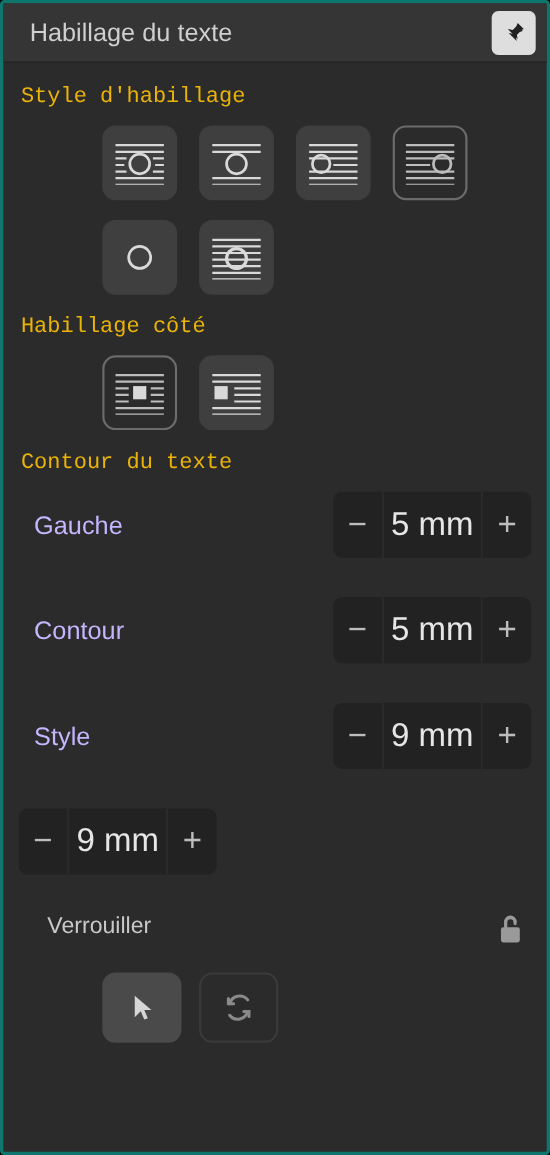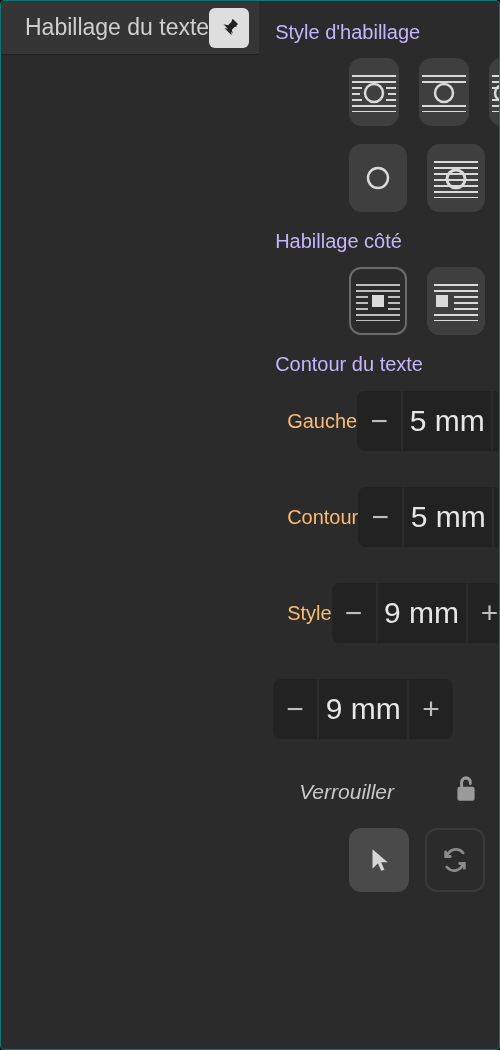--- a/index.html
+++ b/index.html
@@ -1,45 +1,46 @@
 <!DOCTYPE html>
 <html><head>
 <meta charset="utf-8">
 <style>
   html,body{margin:0;padding:0;background:#000;}
   *{box-sizing:border-box;font-family:-apple-system,Helvetica,Arial,sans-serif;}
   .panel{
     width:500px;height:1050px;
     background:#2b2b2b;
     color:#c8c8c8;
-    border:1px solid #0f766e;
+    border:3px solid #0f766e;
     border-radius:4px;
     overflow:hidden;
-    display:flex;
+    display:flex;flex-direction:column;
     font-size:21px;
   }
   .titlebar{
     background:#353535;
     height:54px;
     display:flex;align-items:center;
     padding:0 10px 0 24px;
     border-bottom:1px solid #1e1e1e;
   }
   .titlebar .title{flex:1;font-size:23px;color:#cfcfcf;}
   .pin-btn{
     width:40px;height:40px;
     background:#dedede;
     border-radius:6px;
     display:flex;align-items:center;justify-content:center;
     color:#222;
   }
   .body{padding:14px 14px 0 14px;flex:1;overflow:hidden;}
   .section-label{
-    font-size:20px;color:#c4b5fd;
+    font-size:20px;color:#eab308;
     margin:6px 0 14px 2px;
+    font-family:Liberation Mono, monospace;
   }
   .tile-row{display:flex;gap:20px;margin-left:76px;margin-bottom:18px;}
   .tile{
     width:68px;height:68px;
     background:#3f3f3f;
     border-radius:12px;
     display:flex;align-items:center;justify-content:center;
     border:1px solid #3f3f3f;
   }
   .tile.selected{
@@ -48,22 +49,22 @@
   }
   .icon-box{display:block;}
   .dist-row{
     display:flex;align-items:center;
     margin:0 0 34px 0;
     height:62px;
   }
   .dist-row .lbl{
     flex:1;
     padding-left:14px;
-    font-size:20px;
-    color:#fdba74;
+    font-size:23px;
+    color:#c4b5fd;
   }
   .stepper{
     display:flex;align-items:stretch;
     height:60px;
   }
   .step-btn{
     width:46px;
     background:#222222;
     color:#bdbdbd;
     font-size:30px;
@@ -73,24 +74,23 @@
   .step-btn.minus{border-radius:8px 0 0 8px;border-right:2px solid #2b2b2b;}
   .step-btn.plus{border-radius:0 8px 8px 0;border-left:2px solid #2b2b2b;}
   .step-val{
     width:88px;
     background:#222222;
     color:#e6e6e6;
     font-size:30px;
     display:flex;align-items:center;justify-content:center;
   }
   .lock-row{
-    display:flex;align-items:flex-end;
+    display:flex;align-items:flex-start;
     margin:4px 0 24px 0;
     padding-right:6px;
-    font-style:italic;
   }
   .lock-row .lbl{flex:1;padding-left:26px;}
   .lock-icon{color:#9a9a9a;}
   .outline-row{
     display:flex;gap:16px;margin-left:76px;margin-top:14px;
   }
   .out-btn{
     width:72px;height:64px;
     border-radius:12px;
     display:flex;align-items:center;justify-content:center;

